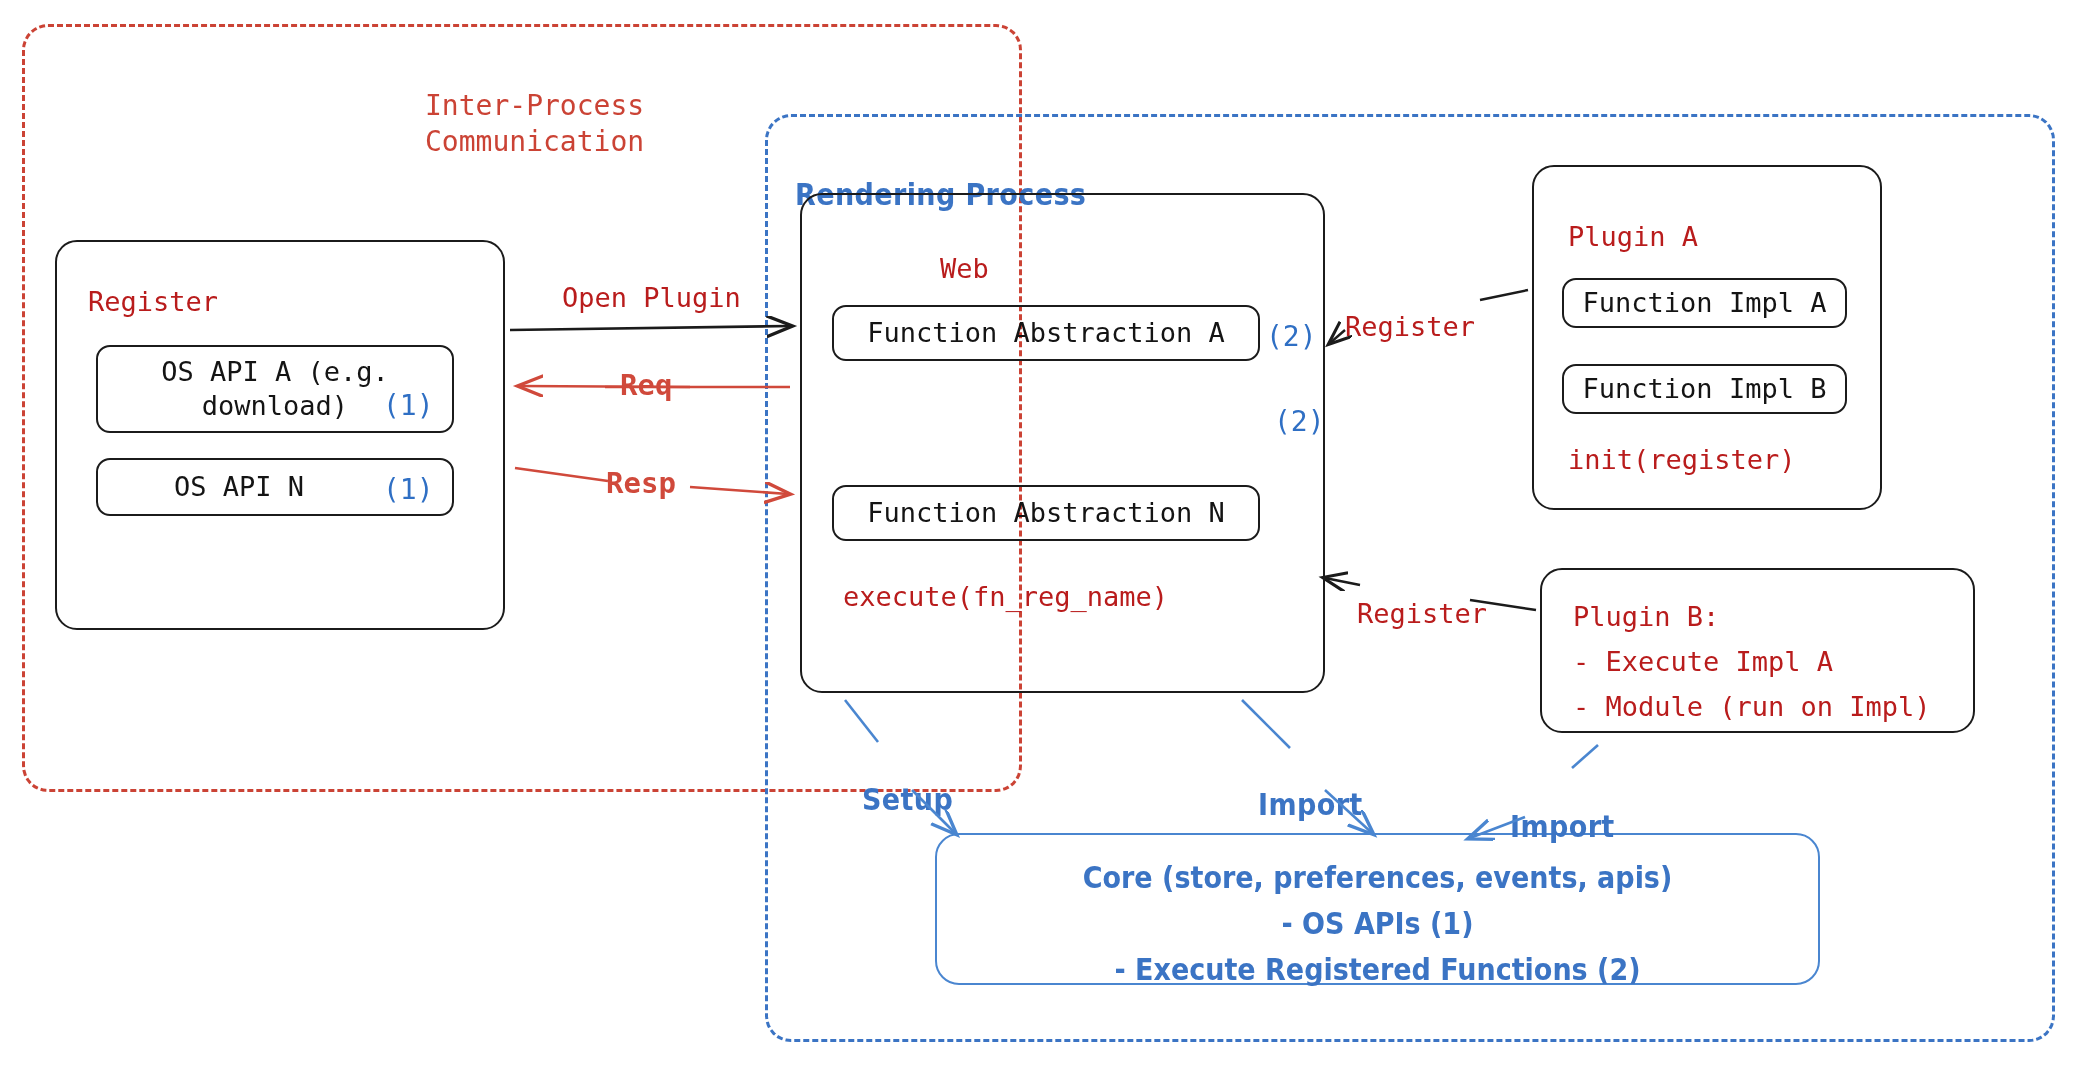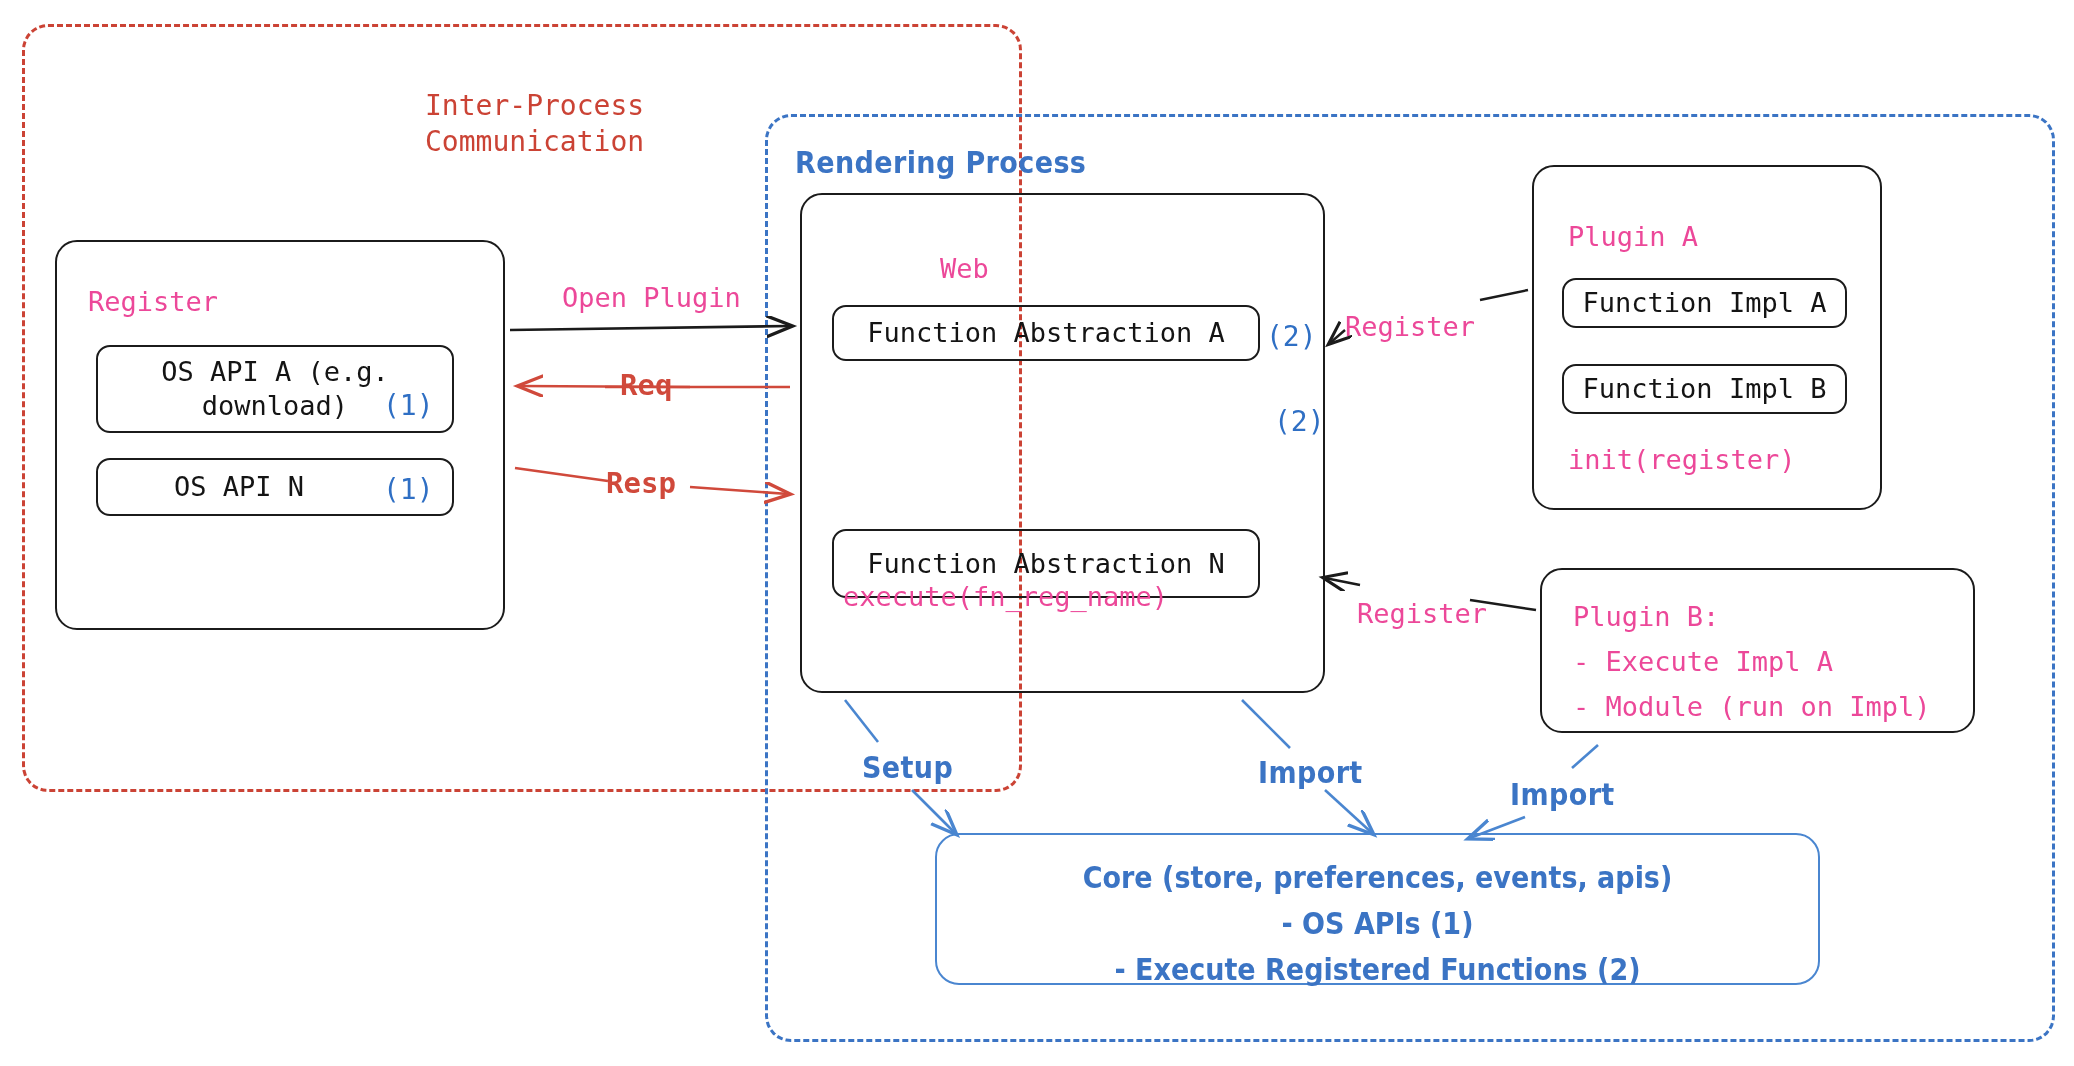--- a/index.html
+++ b/index.html
@@ -56,21 +56,21 @@
     border-radius: 14px;
     box-sizing: border-box;
     display: flex;
     align-items: center;
     justify-content: center;
     background: transparent;
   }
   
   .txt {
     position: absolute;
-    color: #ec4899;
+    color: #b91c1c;
     font-size: 27px;
     line-height: 1.28;
     white-space: pre;
     letter-spacing: 0px;
   }
   .txt-red {
     position: absolute;
     color: #cb4335;
     font-size: 28px;
     line-height: 1.3;
@@ -83,20 +83,21 @@
     white-space: pre;
   }
   .blue-cond {
     position: absolute;
     color: #3b74c4;
     font-family: "DejaVu Sans Condensed", "Liberation Sans Narrow", "Liberation Sans", sans-serif;
     font-weight: bold;
     font-size: 30px;
     white-space: pre;
     letter-spacing: 0.4px;
+    margin-top: 32px;
   }
   .core-text {
     position: absolute;
     color: #3b74c4;
     font-family: "DejaVu Sans Condensed", "Liberation Sans Narrow", "Liberation Sans", sans-serif;
     font-weight: bold;
     font-size: 30px;
     line-height: 1.52;
     text-align: center;
     white-space: pre;
@@ -149,21 +150,21 @@
 
   <div class="txt" style="left:940px; top:252px;">Web</div>
 
   <div class="inner-box" style="left:832px; top:305px; width:428px; height:56px;">
     <span class="cell-label">Function Abstraction A</span>
   </div>
   <div class="txt-blue-mark" style="left:1266px; top:320px;">(2)</div>
 
   <div class="txt-blue-mark" style="left:1274px; top:405px;">(2)</div>
 
-  <div class="inner-box" style="left:832px; top:485px; width:428px; height:69px;margin-top:44px;">
+  <div class="inner-box" style="left:832px; top:485px; width:428px; height:56px;">
     <span class="cell-label">Function Abstraction N</span>
   </div>
 
   <div class="txt" style="left:843px; top:580px;">execute(fn_reg_name)</div>
 
   <div class="box" style="left:1532px; top:165px; width:350px; height:345px;"></div>
 
   <div class="txt" style="left:1568px; top:220px;">Plugin A</div>
 
   <div class="inner-box" style="left:1562px; top:278px; width:285px; height:50px;">

